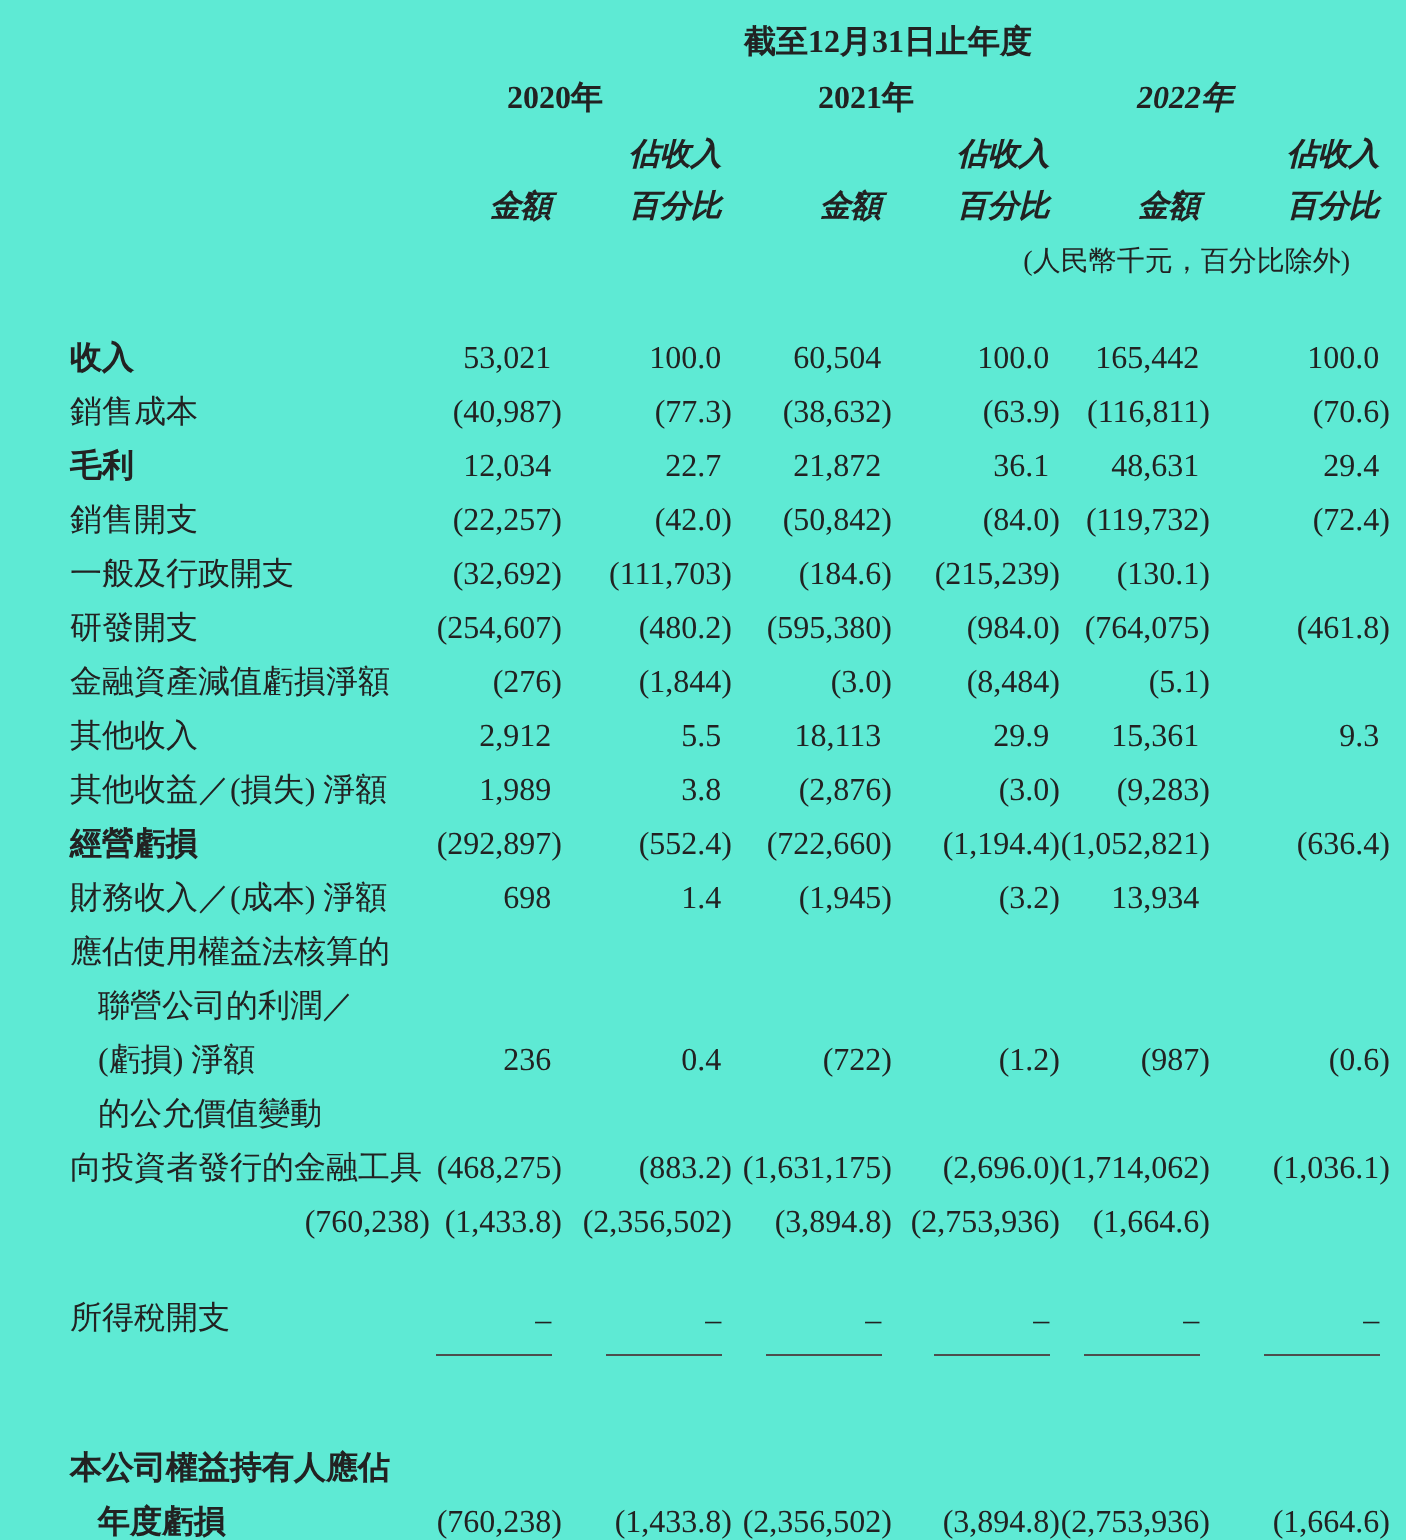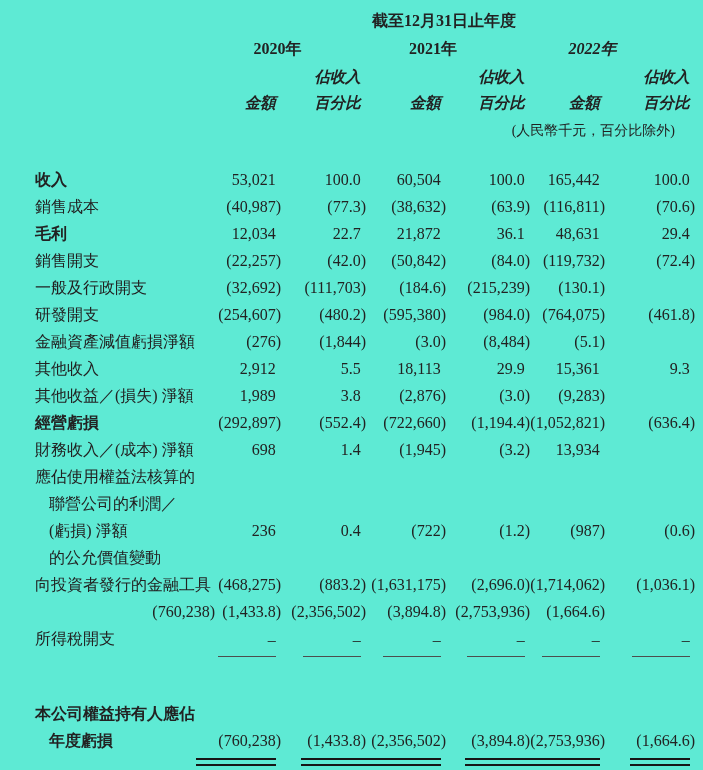--- a/index.html
+++ b/index.html
@@ -77,21 +77,21 @@
     margin-top:3px;height:0;width:58px;
     border-top:1.6px solid #4d4d4d;
   }
   .rule.double{
     box-sizing:border-box;
     margin-top:4px;height:8px;width:80px;
     border-top:2.8px solid #161616;
     border-bottom:2.8px solid #161616;
   }
   .rule.double.narrow{width:60px;}
-  .label.pad-single{padding-bottom:5px;}
+  .label.pad-single{padding-bottom:5px;margin-top:21px;}
   .label.pad-double{padding-bottom:12px;}
 </style>
 </head>
 <body>
 
 <div class="page">
   <div class="sheet">
 
     <div class="grid thead">
       <div class="c-title">

